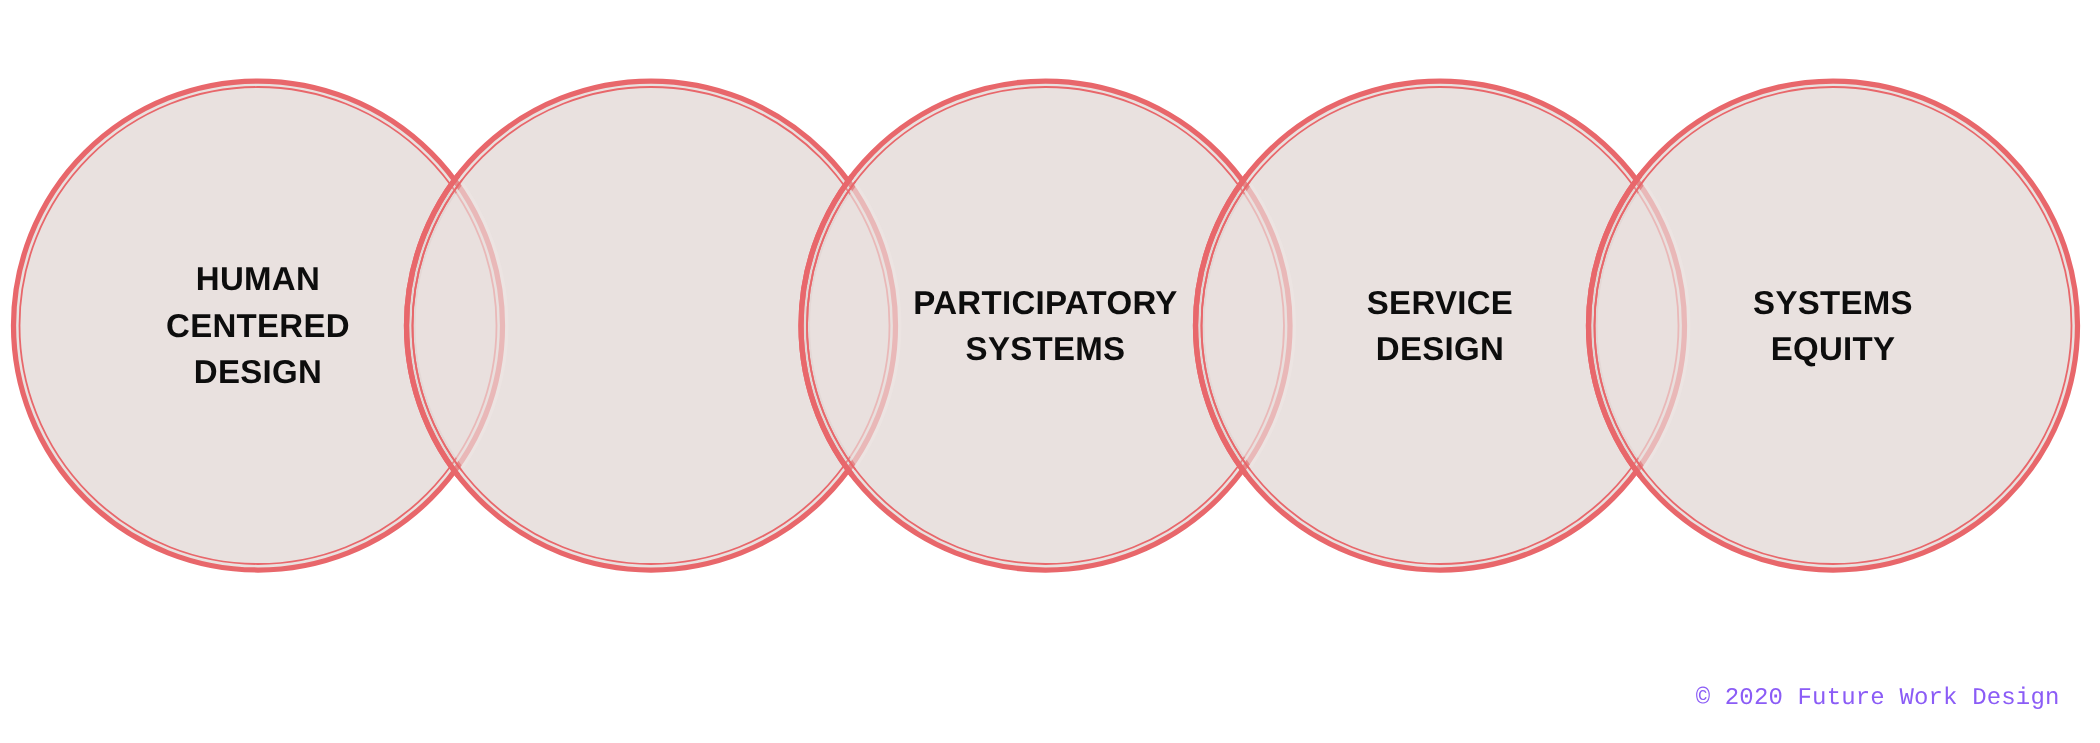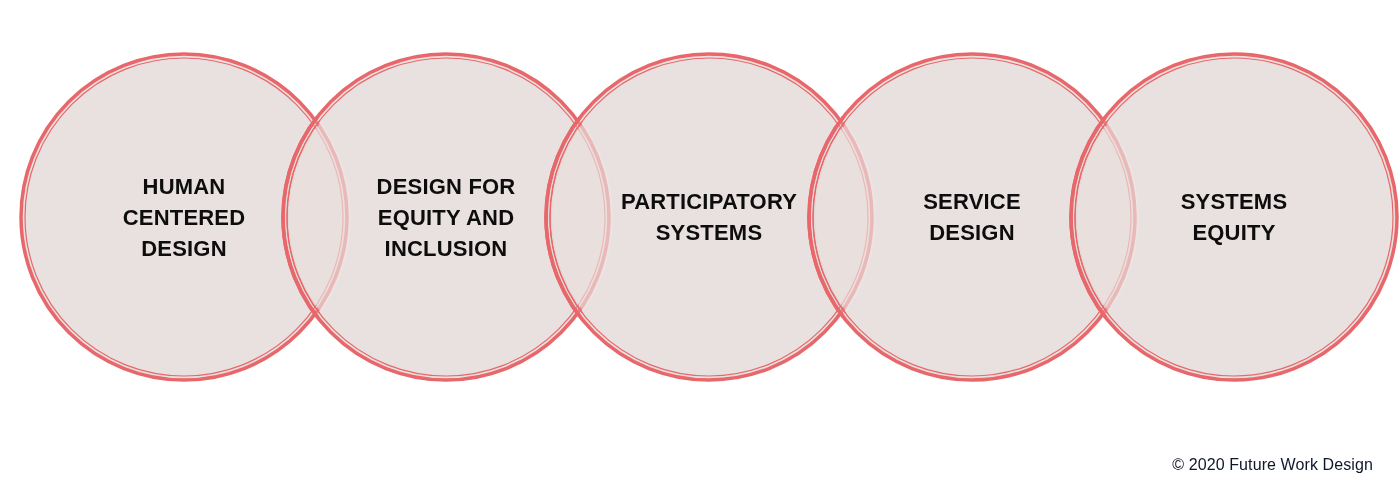--- a/index.html
+++ b/index.html
@@ -9,21 +9,21 @@
     }
     body {
       width: 1400px;
       height: 495px;
       position: relative;
       overflow: hidden;
       font-family: "Liberation Sans", "DejaVu Sans", sans-serif;
     }
     #diagram {
       position: absolute;
-      left: 12px;
+      left: 0;
       top: 0;
       width: 1200px;
       height: 495px;
     }
     .circle-label {
       position: absolute;
       width: 260px;
       text-align: center;
       font-weight: bold;
       font-size: 22px;
@@ -31,22 +31,22 @@
       color: #0d0d0d;
       letter-spacing: 0.2px;
       transform: translate(-50%, -50%);
       white-space: pre-line;
     }
     .copyright {
       position: absolute;
       right: 27px;
       top: 456px;
       font-size: 16px;
-      color: #0f172a;
-      font-family: Liberation Sans, sans-serif;
+      color: #8b5cf6;
+      font-family: Liberation Mono, monospace;
       letter-spacing: 0.1px;
     }
   </style>
 </head>
 <body>
 
 <div id="diagram">
   <svg id="circles-svg" width="1400" height="495" viewBox="0 0 1400 495" xmlns="http://www.w3.org/2000/svg" style="position:absolute;left:0;top:0;">
       <g>
         <circle cx="172" cy="217" r="163" fill="#f2eeed"></circle>
@@ -110,23 +110,20 @@
         </clipPath>
       </defs>
       <circle cx="1222" cy="217" r="157" fill="#efe7e6" fill-opacity="0.5" clip-path="url(#clip4)"></circle>
       <circle cx="1222" cy="217" r="163" fill="none" stroke="#e8676b" stroke-width="3.5" clip-path="url(#clip4)"></circle>
       <circle cx="1222" cy="217" r="159" fill="none" stroke="#e8676b" stroke-width="1.2" clip-path="url(#clip4)"></circle>
     </svg>
 
   <div class="circle-label" style="left: 172px; top: 217px;">HUMAN
 CENTERED
 DESIGN</div>
-  <div class="circle-label" style="left: 434px; top: 217px;">DESIGN FOR
-EQUITY AND
-INCLUSION</div>
   <div class="circle-label" style="left: 697px; top: 217px;">PARTICIPATORY
 SYSTEMS</div>
   <div class="circle-label" style="left: 960px; top: 217px;">SERVICE
 DESIGN</div>
   <div class="circle-label" style="left: 1222px; top: 217px;">SYSTEMS
 EQUITY</div>
 </div>
 
 <div class="copyright">© 2020 Future Work Design</div>
 

